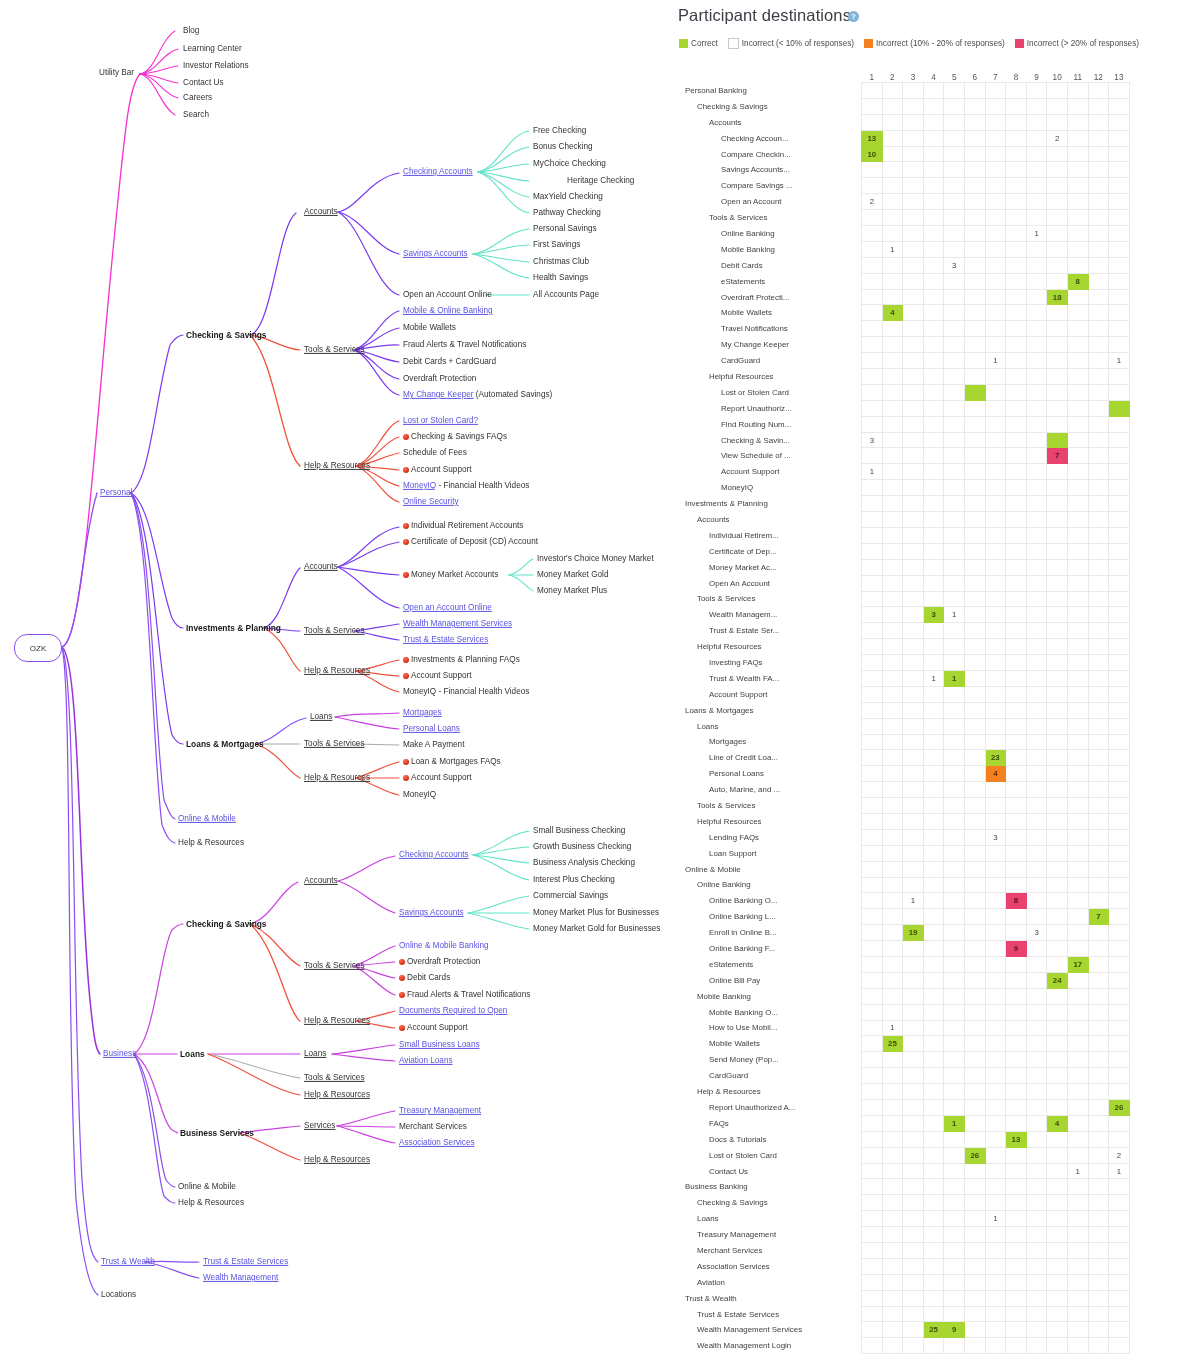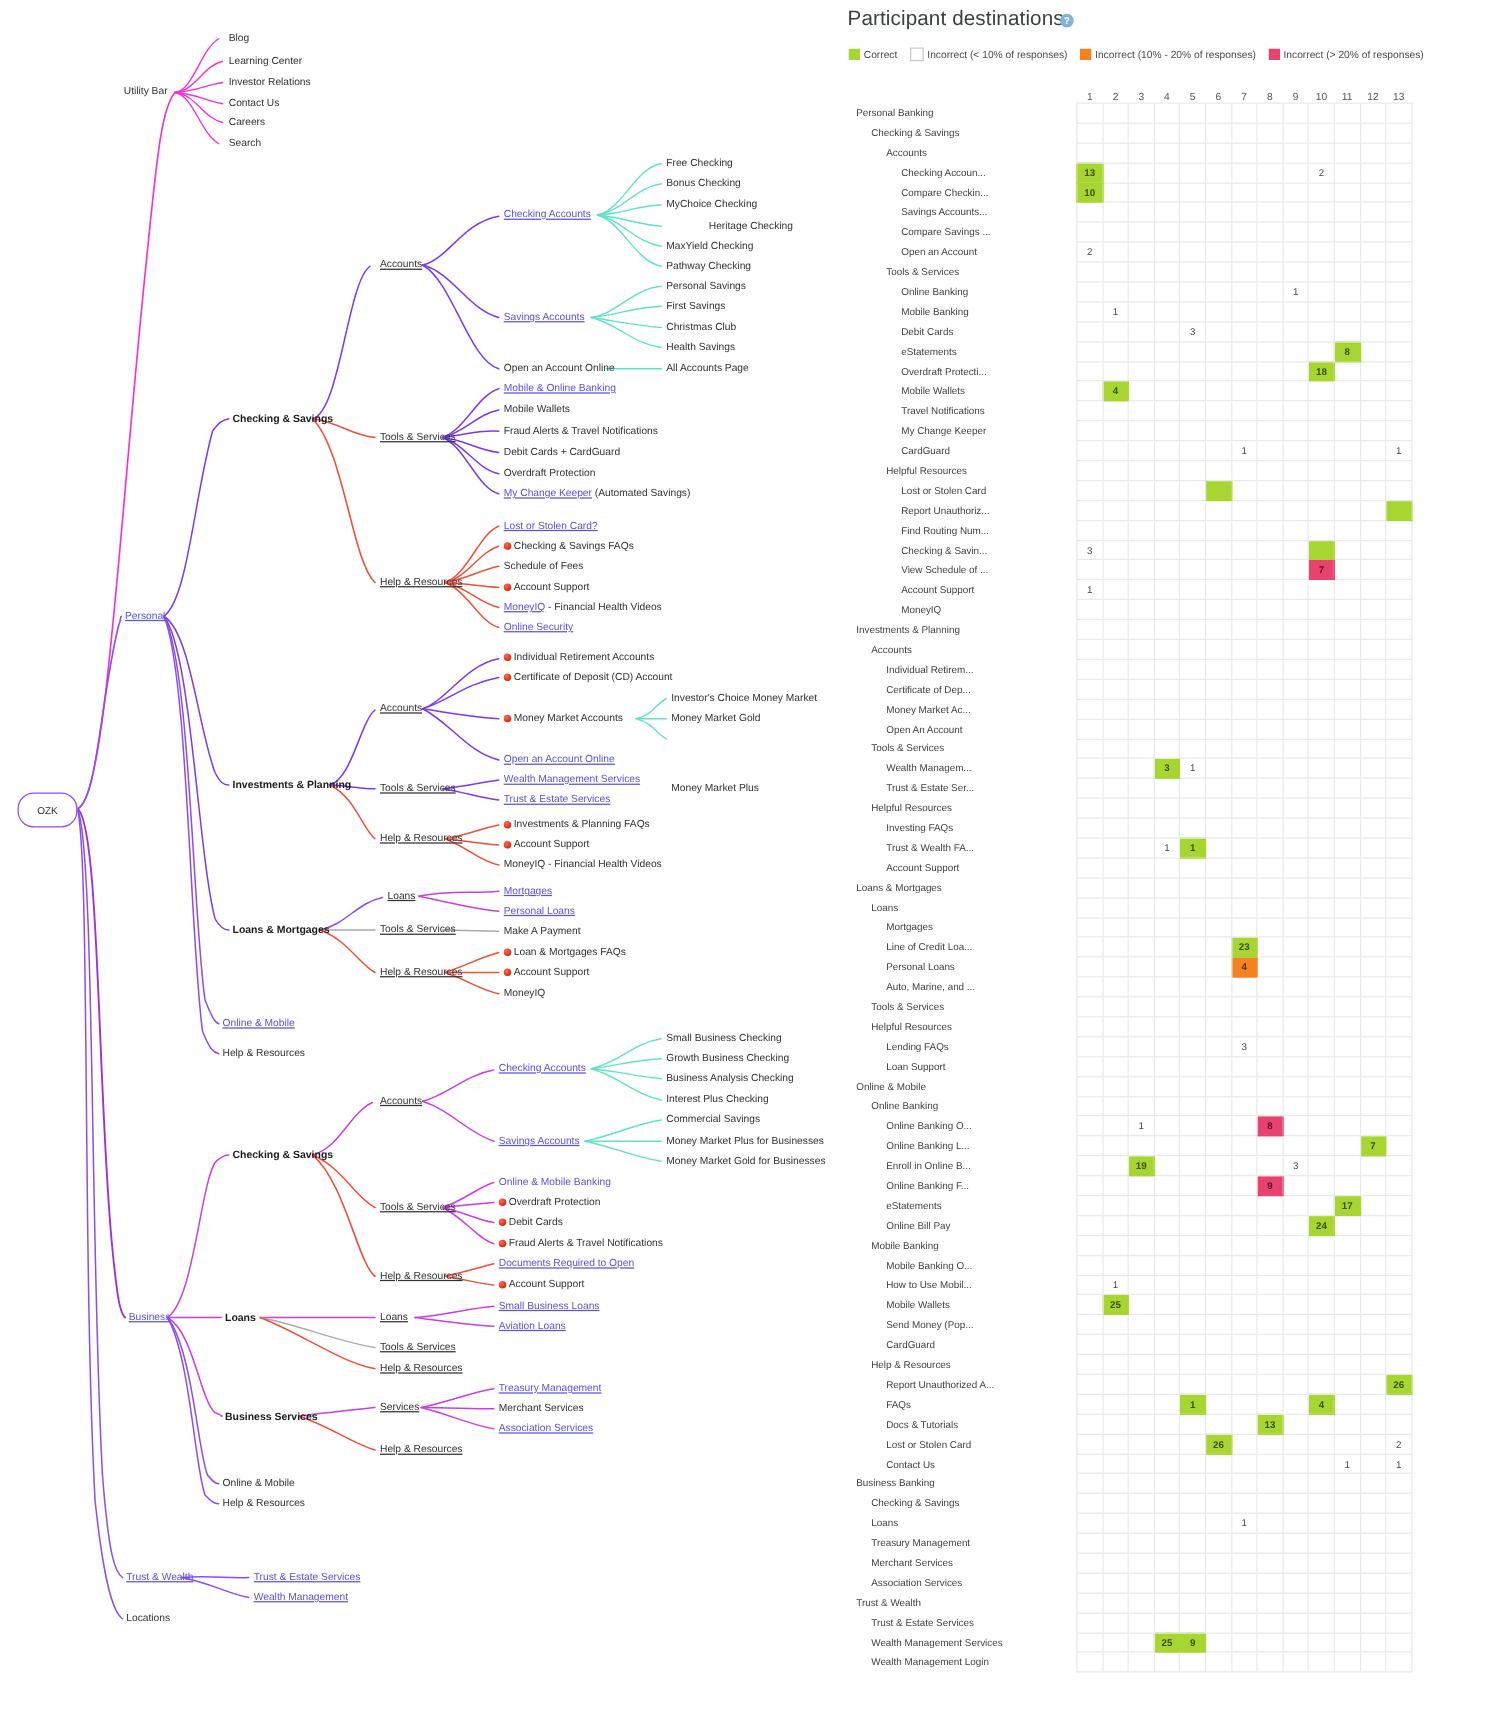--- a/index.html
+++ b/index.html
@@ -240,21 +240,21 @@
       <div class="node" style="left: 403px; top: 470px;"><span class="dot"></span><span>Account Support</span></div>
       <div class="node" style="left: 403px; top: 486px;"><span class="link" style="text-decoration: underline; color: rgb(90, 82, 224);">MoneyIQ</span><span style="color: rgb(51, 51, 51);"> - Financial Health Videos</span></div>
       <div class="node" style="left: 403px; top: 502px;"><span class="link" style="text-decoration: underline; color: rgb(90, 82, 224);">Online Security</span></div>
       <div class="node bold" style="left: 186px; top: 628px;"><span>Investments &amp; Planning</span></div>
       <div class="node uline" style="left: 304px; top: 567px;"><span>Accounts</span></div>
       <div class="node" style="left: 403px; top: 526px;"><span class="dot"></span><span>Individual Retirement Accounts</span></div>
       <div class="node" style="left: 403px; top: 542px;"><span class="dot"></span><span>Certificate of Deposit (CD) Account</span></div>
       <div class="node" style="left: 403px; top: 575px;"><span class="dot"></span><span>Money Market Accounts</span></div>
       <div class="node" style="left: 537px; top: 559px;"><span>Investor's Choice Money Market</span></div>
       <div class="node" style="left: 537px; top: 575px;"><span>Money Market Gold</span></div>
-      <div class="node" style="left: 537px; top: 591px; margin-top: 40px;"><span>Money Market Plus</span></div>
+      <div class="node" style="left: 537px; top: 591px;"><span>Money Market Plus</span></div>
       <div class="node" style="left: 403px; top: 608px;"><span class="link" style="text-decoration: underline; color: rgb(90, 82, 224);">Open an Account Online</span></div>
       <div class="node uline" style="left: 304px; top: 631px;"><span>Tools &amp; Services</span></div>
       <div class="node" style="left: 403px; top: 624px;"><span class="link" style="text-decoration: underline; color: rgb(90, 82, 224);">Wealth Management Services</span></div>
       <div class="node" style="left: 403px; top: 640px;"><span class="link" style="text-decoration: underline; color: rgb(90, 82, 224);">Trust &amp; Estate Services</span></div>
       <div class="node uline" style="left: 304px; top: 671px;"><span>Help &amp; Resources</span></div>
       <div class="node" style="left: 403px; top: 660px;"><span class="dot"></span><span>Investments &amp; Planning FAQs</span></div>
       <div class="node" style="left: 403px; top: 676px;"><span class="dot"></span><span>Account Support</span></div>
       <div class="node" style="left: 403px; top: 692px;"><span>MoneyIQ - Financial Health Videos</span></div>
       <div class="node bold" style="left: 186px; top: 744px;"><span>Loans &amp; Mortgages</span></div>
       <div class="node uline" style="left: 310px; top: 717px;"><span>Loans</span></div>
@@ -1547,20 +1547,36 @@
             <td class="cell"></td>
             <td class="cell"></td>
             <td class="cell"></td>
             <td class="cell"></td>
             <td class="cell"></td>
             <td class="cell"></td>
             <td class="cell"></td>
             <td class="cell"></td>
           </tr>
           <tr>
+            <td class="lbl ind1" style="padding-right: 5px; text-align: left; padding-left: 18px;">Aviation</td>
+            <td class="cell"></td>
+            <td class="cell"></td>
+            <td class="cell"></td>
+            <td class="cell"></td>
+            <td class="cell"></td>
+            <td class="cell"></td>
+            <td class="cell"></td>
+            <td class="cell"></td>
+            <td class="cell"></td>
+            <td class="cell"></td>
+            <td class="cell"></td>
+            <td class="cell"></td>
+            <td class="cell"></td>
+          </tr>
+          <tr>
             <td class="lbl ind0" style="padding-right: 5px; text-align: left; padding-left: 6px;">Trust &amp; Wealth</td>
             <td class="cell"></td>
             <td class="cell"></td>
             <td class="cell"></td>
             <td class="cell"></td>
             <td class="cell"></td>
             <td class="cell"></td>
             <td class="cell"></td>
             <td class="cell"></td>
             <td class="cell"></td>

